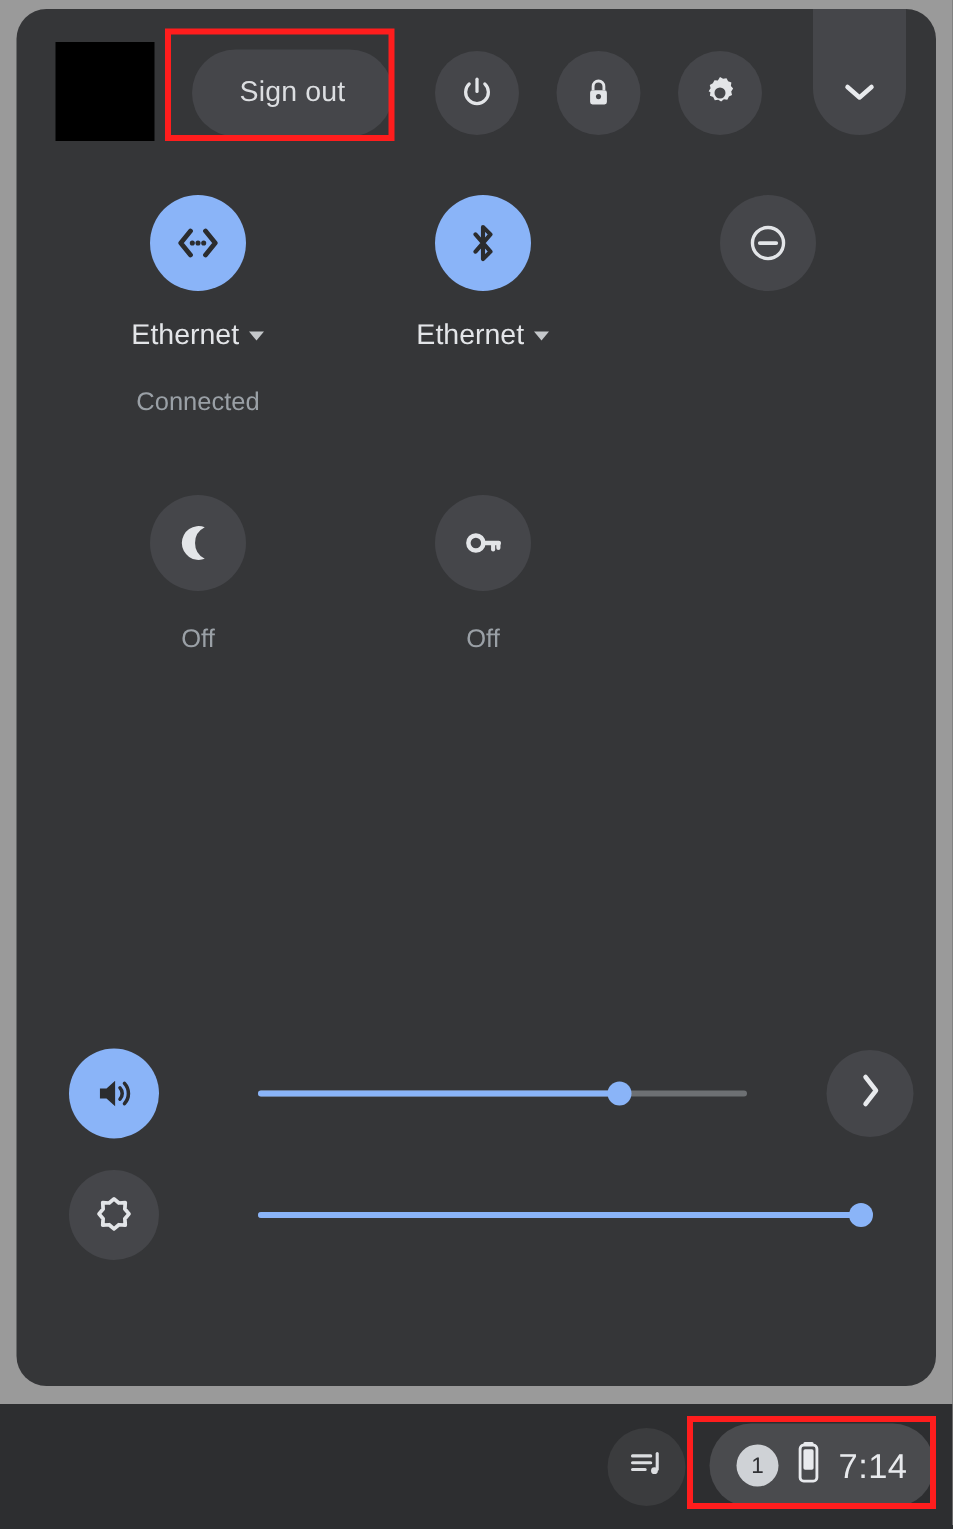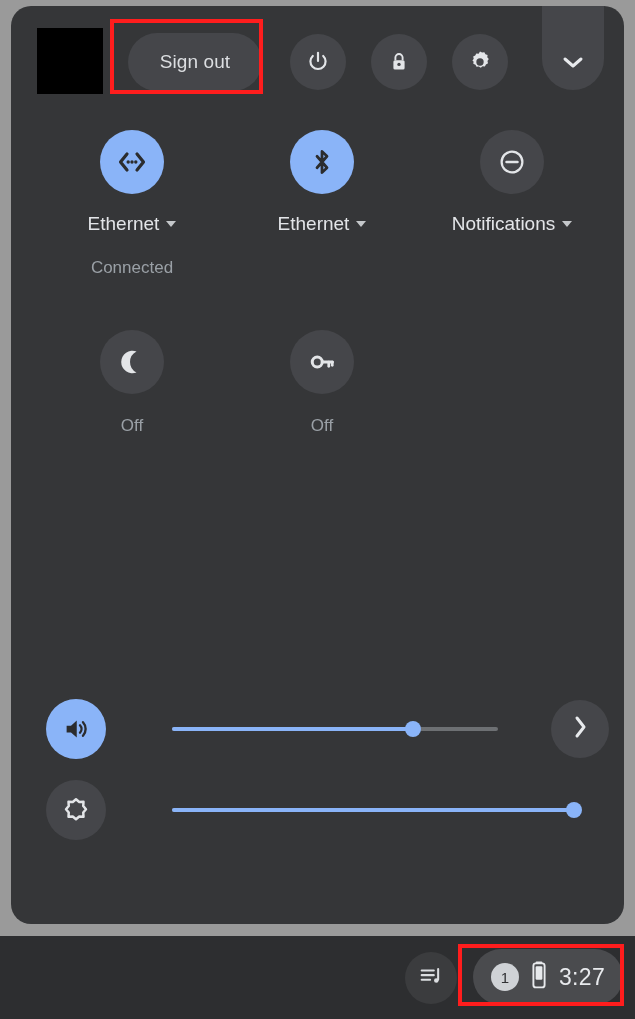--- a/index.html
+++ b/index.html
@@ -364,24 +364,20 @@
           </div>
         </div>
 
         <div class="tile tile-2">
           <div class="tile-icon">
             <svg width="30" height="30" viewBox="0 0 24 24">
               <circle cx="12" cy="12" r="8.3" fill="none" stroke="#e3e5e8" stroke-width="1.8"></circle>
               <path d="M7.6 12 H16.4" stroke="#e3e5e8" stroke-width="2" stroke-linecap="round"></path>
             </svg>
           </div>
-          <div class="tile-label">
-            <span>Notifications</span>
-            <i class="caret"></i>
-          </div>
         </div>
       </div>
 
       <div class="tile-row" id="tile-row-1">
 
         <div class="tile tile-0">
           <div class="tile-icon">
             <svg width="30" height="30" viewBox="0 0 24 24">
               <path d="M15.6 3.6 a9 9 0 1 0 0 16.8 a9.4 9.4 0 0 1 0 -16.8 z" fill="#e3e5e8"></path>
             </svg>
@@ -451,20 +447,20 @@
 
     <div class="status-tray">
       <span class="notif-badge">1</span>
       <span>
         <svg width="18" height="30" viewBox="0 0 18 30">
           <rect x="5.6" y="1.4" width="6.8" height="2.2" rx="1" fill="#e8eaed"></rect>
           <rect x="3.4" y="3.4" width="11.2" height="24" rx="2.4" fill="none" stroke="#e8eaed" stroke-width="1.9"></rect>
           <rect x="5.6" y="6.2" width="6.8" height="13.6" rx="1.2" fill="#e8eaed"></rect>
         </svg>
       </span>
-      <span class="clock">3:27</span>
+      <span class="clock">7:14</span>
     </div>
   </div>
 
   <div class="annot" id="annot-signout" style="border-color: rgb(255, 29, 29);"></div>
   <div class="annot" id="annot-tray" style="border-color: rgb(255, 29, 29);"></div>
 
 </div>
 
 </body></html>

